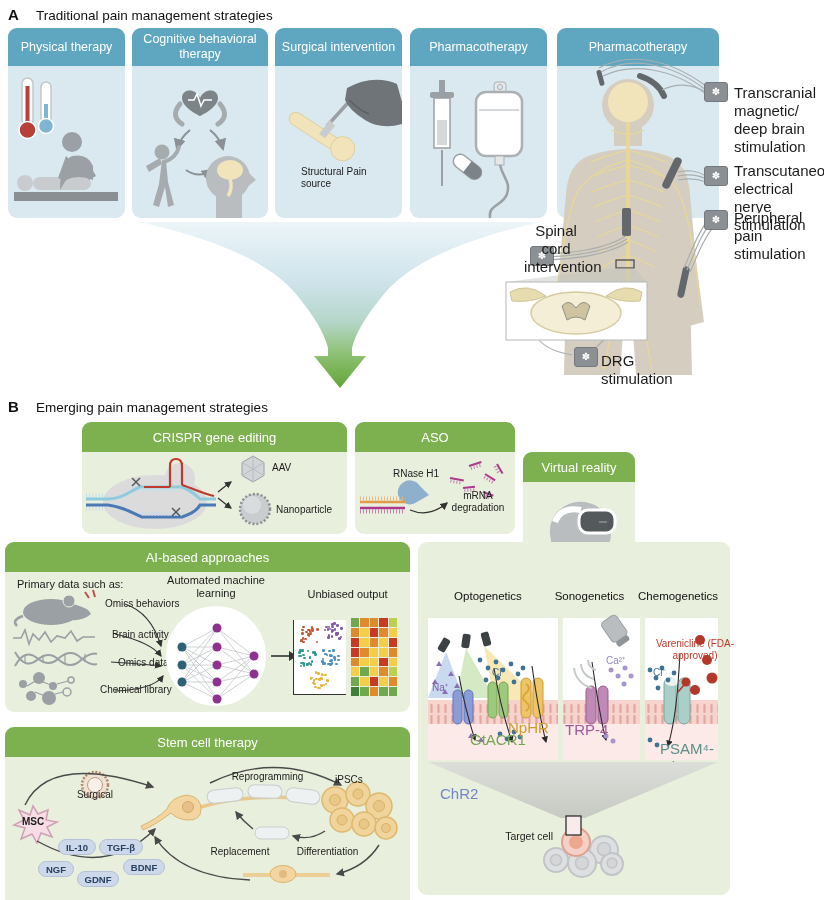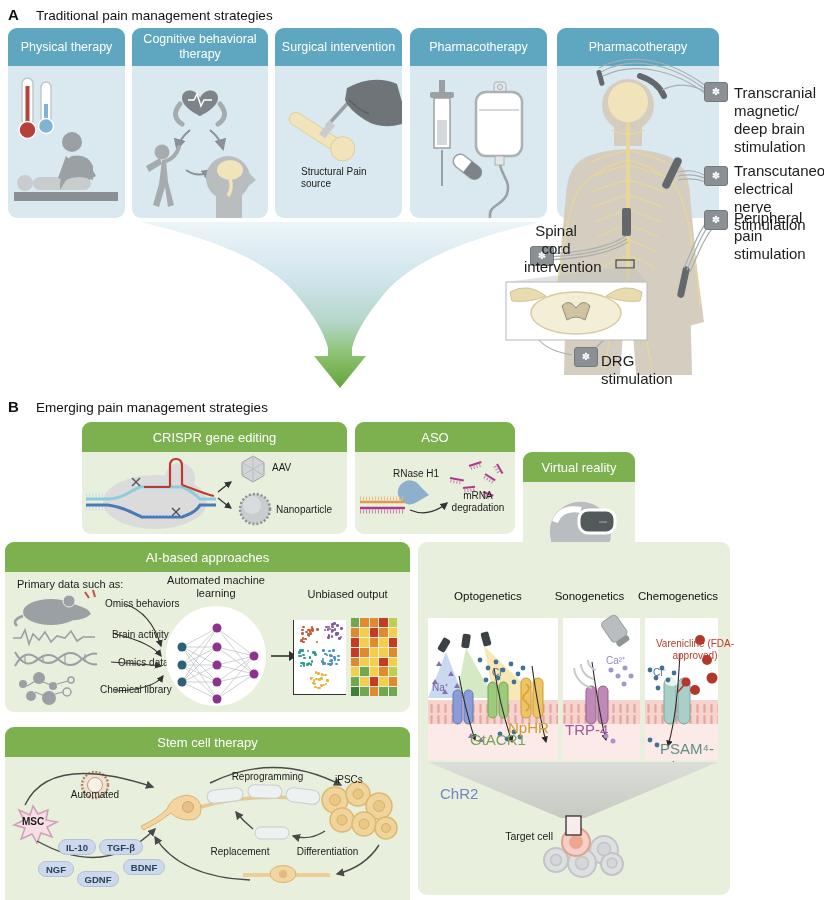--- a/index.html
+++ b/index.html
@@ -597,21 +597,21 @@
       <ellipse cx="278" cy="147" rx="13" ry="8.5" fill="#f2d5a0" stroke="#ddb46c"></ellipse>
       <circle cx="278" cy="147" r="4" fill="#e0ba7e"></circle>
       <g fill="none" stroke="#4a4a4a" stroke-width="1.4">
         <path d="M205,56 Q270,24 336,58" marker-end="url(#mst)"></path>
         <path d="M320,104 Q305,114 288,109" marker-end="url(#mst)"></path>
         <path d="M248,102 Q238,94 231,85" marker-end="url(#mst)"></path>
         <path d="M374,118 Q360,140 332,147" marker-end="url(#mst)"></path>
         <path d="M245,153 Q175,150 150,110" marker-end="url(#mst)"></path>
       </g>
     </svg>
-    <div class="lbl10" style="left:58px;top:62px;width:64px;text-align:center;z-index:4;">Automated</div>
+    <div class="lbl10" style="left:58px;top:62px;width:64px;text-align:center;z-index:4;">Surgical</div>
     <div class="lbl10" style="left:10px;top:89px;width:36px;text-align:center;z-index:4;font-weight:bold;">MSC</div>
     <div class="pill" style="left:53px;top:112px;width:36px;height:14px;">IL-10</div>
     <div class="pill" style="left:94px;top:112px;width:42px;height:14px;">TGF-β</div>
     <div class="pill" style="left:33px;top:134px;width:34px;height:14px;">NGF</div>
     <div class="pill" style="left:72px;top:144px;width:40px;height:14px;">GDNF</div>
     <div class="pill" style="left:118px;top:132px;width:40px;height:14px;">BDNF</div>
     <div class="lbl10" style="left:215px;top:44px;width:95px;text-align:center;">Reprogramming</div>
     <div class="lbl10" style="left:330px;top:47px;width:50px;">iPSCs</div>
     <div class="lbl10" style="left:195px;top:119px;width:80px;text-align:center;">Replacement</div>
     <div class="lbl10" style="left:280px;top:119px;width:85px;text-align:center;">Differentiation</div>

